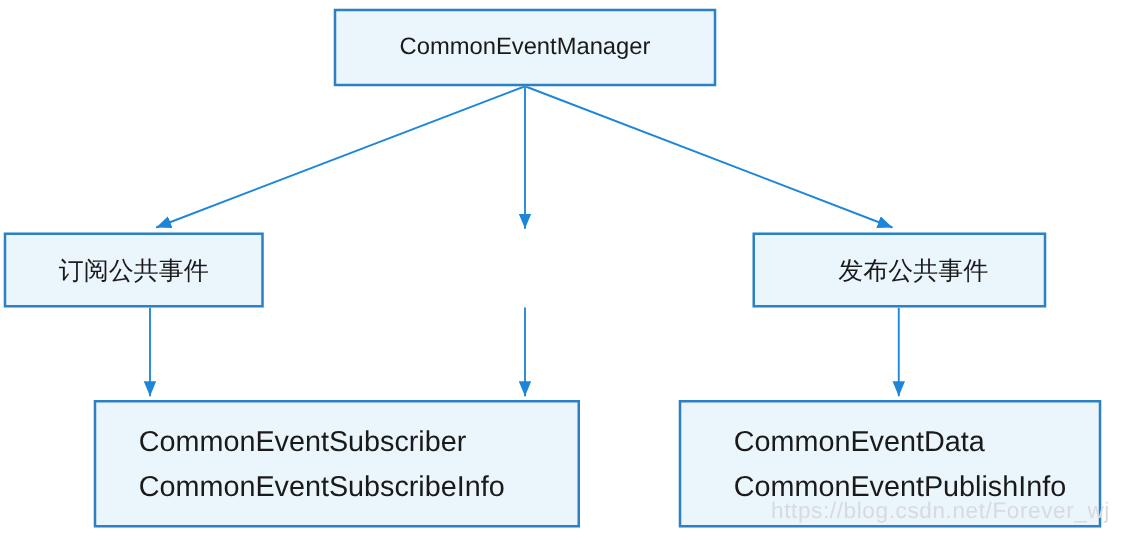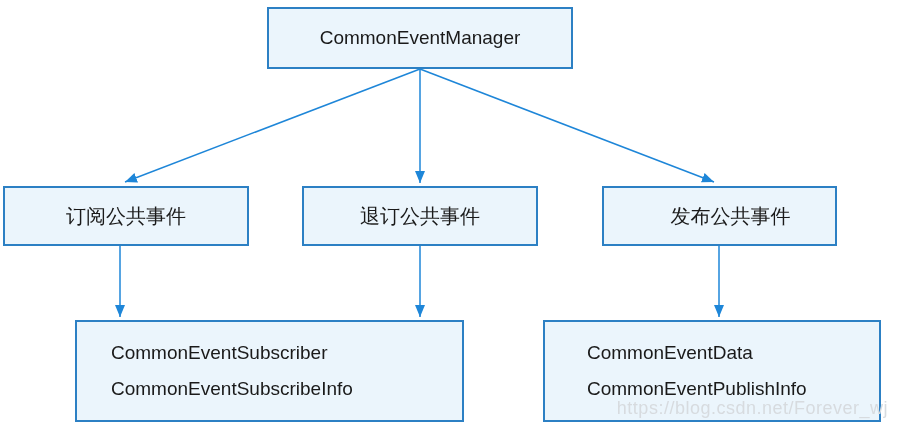--- a/index.html
+++ b/index.html
@@ -36,27 +36,27 @@
     position: absolute;
     background: var(--box-fill);
     border: 2px solid var(--box-border);
     display: flex;
     align-items: center;
     justify-content: center;
     text-align: left;
   }
   .node-root     { left: 267px; top: 7px;   width: 306px; height: 62px; font-size: 19px; }
   .node-cn       { top: 186px; height: 60px; font-size: 20px; }
-  .node-sub      { left: 3px;   width: 246px; }
+  .node-sub      { left: 3px;   width: 208px; }
   .node-unsub    { left: 302px; width: 236px; }
   .node-pub      { left: 602px; width: 235px; padding-left: 22px; }
   .node-classes {
     top: 320px;
     height: 102px;
-    font-size: 19px;
+    font-size: 23px;
     flex-direction: column;
     align-items: flex-start;
     justify-content: center;
     text-align: left;
     line-height: 36px;
   }
   .node-subcls   { left: 75px;  width: 389px; padding-left: 34px; }
   .node-pubcls   { left: 543px; width: 338px; padding-left: 42px; }
   .watermark {
     position: absolute;
@@ -88,23 +88,20 @@
   </svg>
 
   <div class="node node-root">
     <span>CommonEventManager</span>
   </div>
 
   <div class="node node-cn node-sub">
     <span>订阅公共事件</span>
   </div>
 
-  <div class="node node-cn node-unsub">
-    <span>退订公共事件</span>
-  </div>
 
   <div class="node node-cn node-pub">
     <span>发布公共事件</span>
   </div>
 
   <div class="node node-classes node-subcls">
     <span>CommonEventSubscriber</span>
     <span>CommonEventSubscribeInfo</span>
   </div>
 

